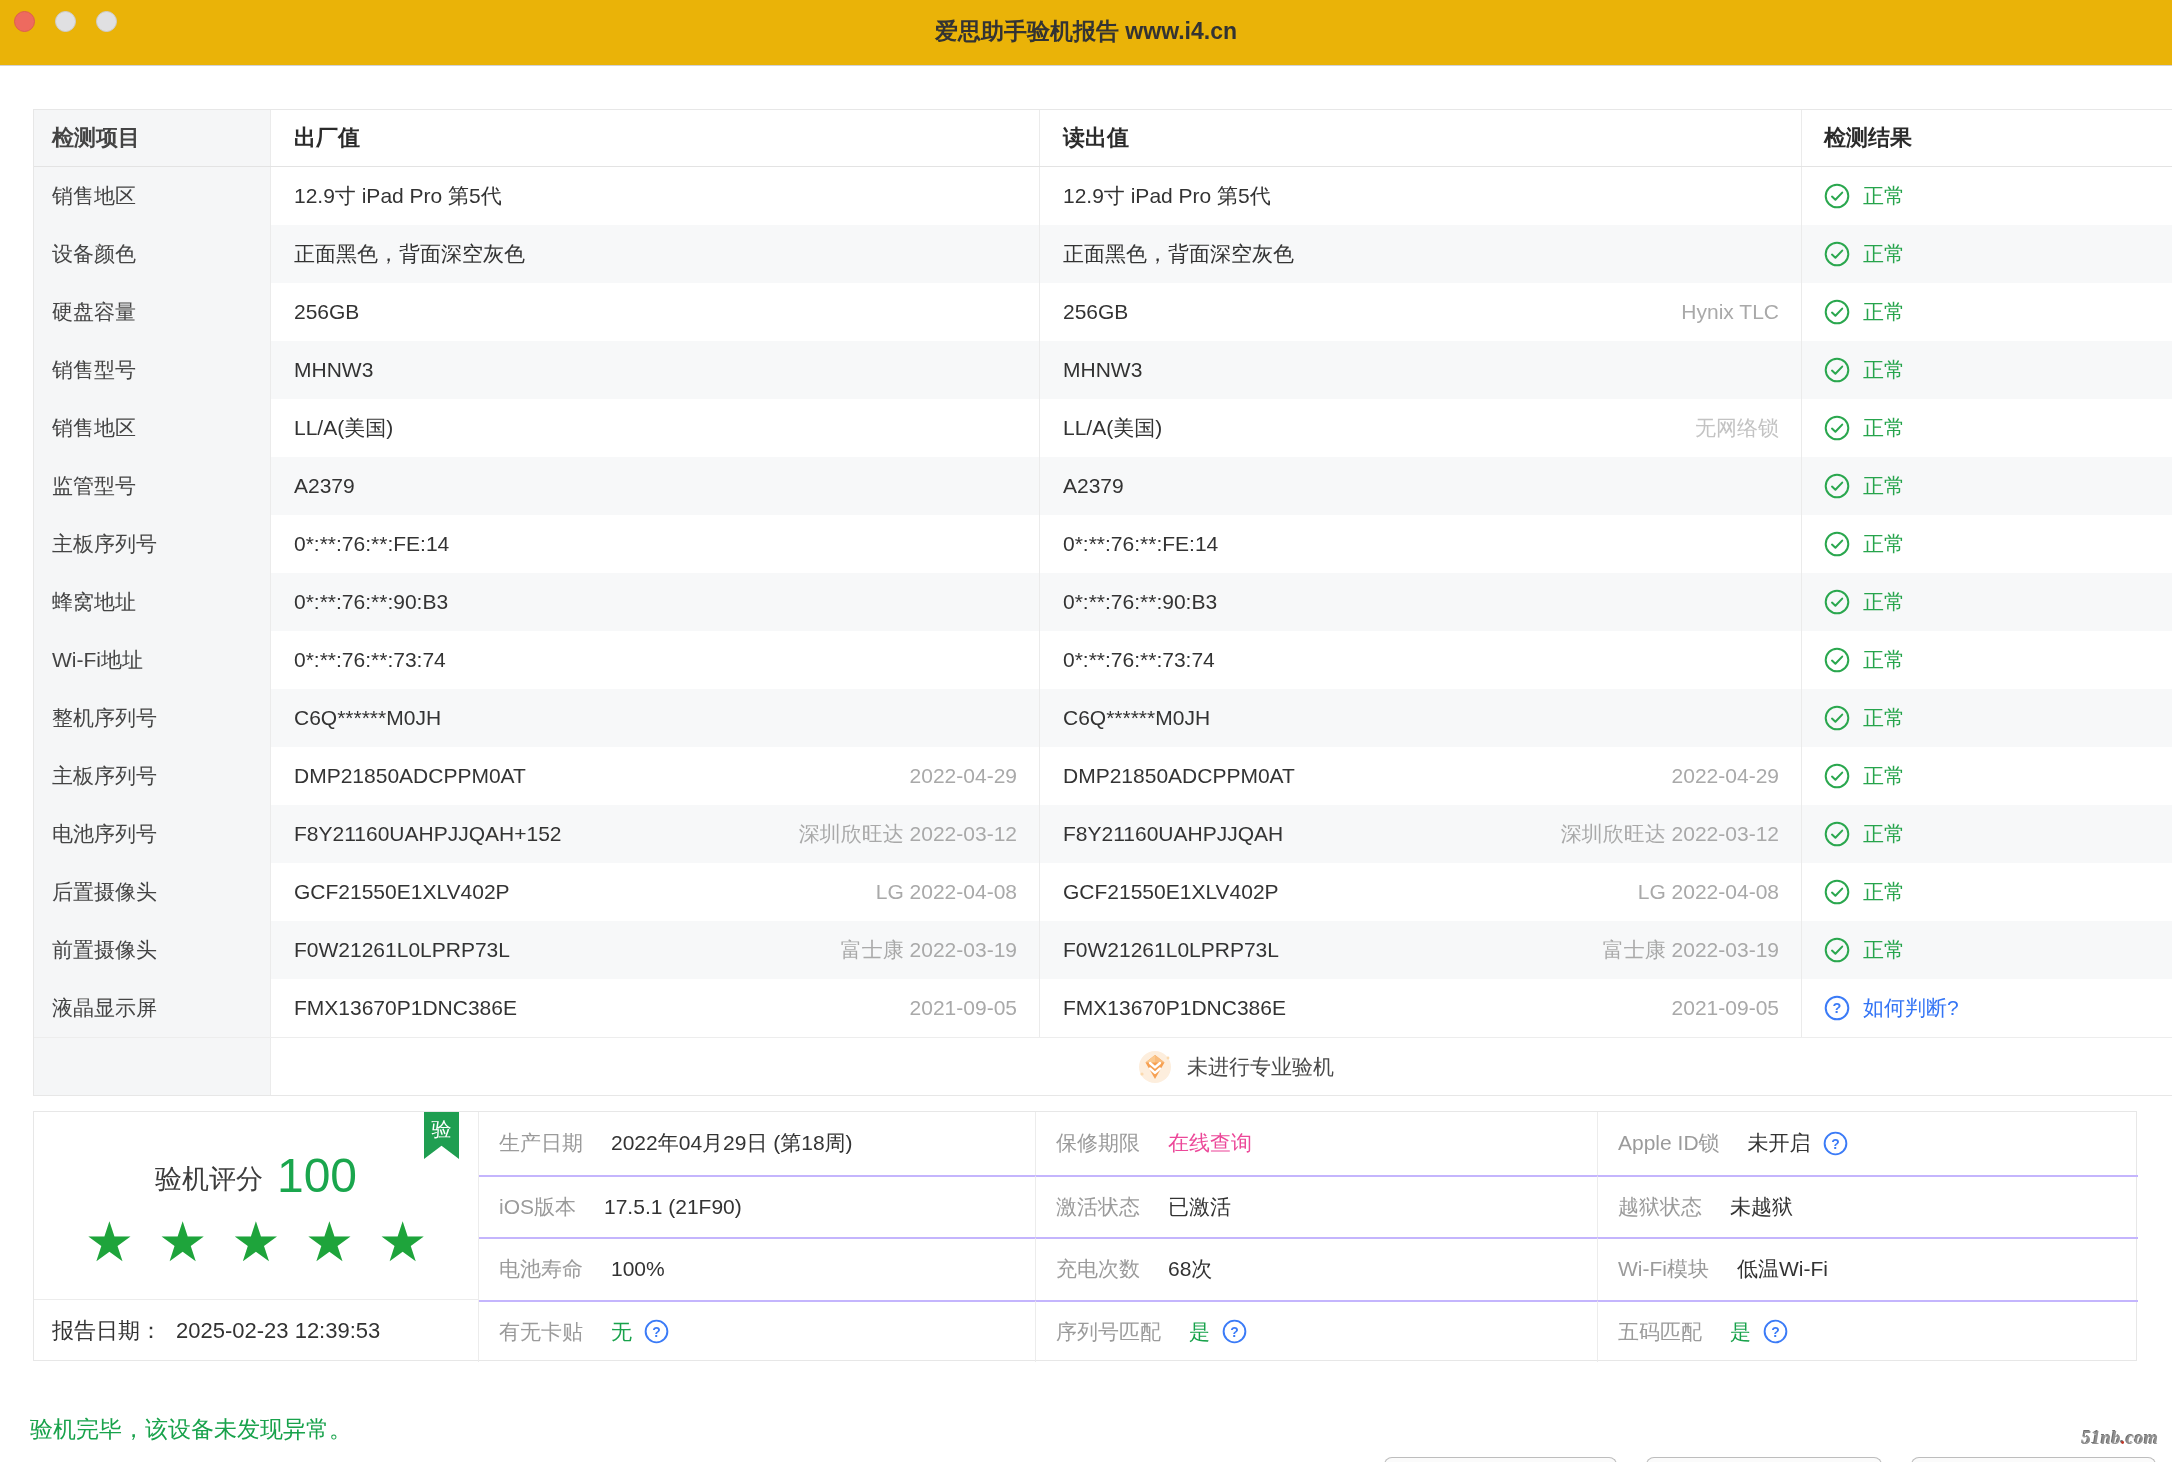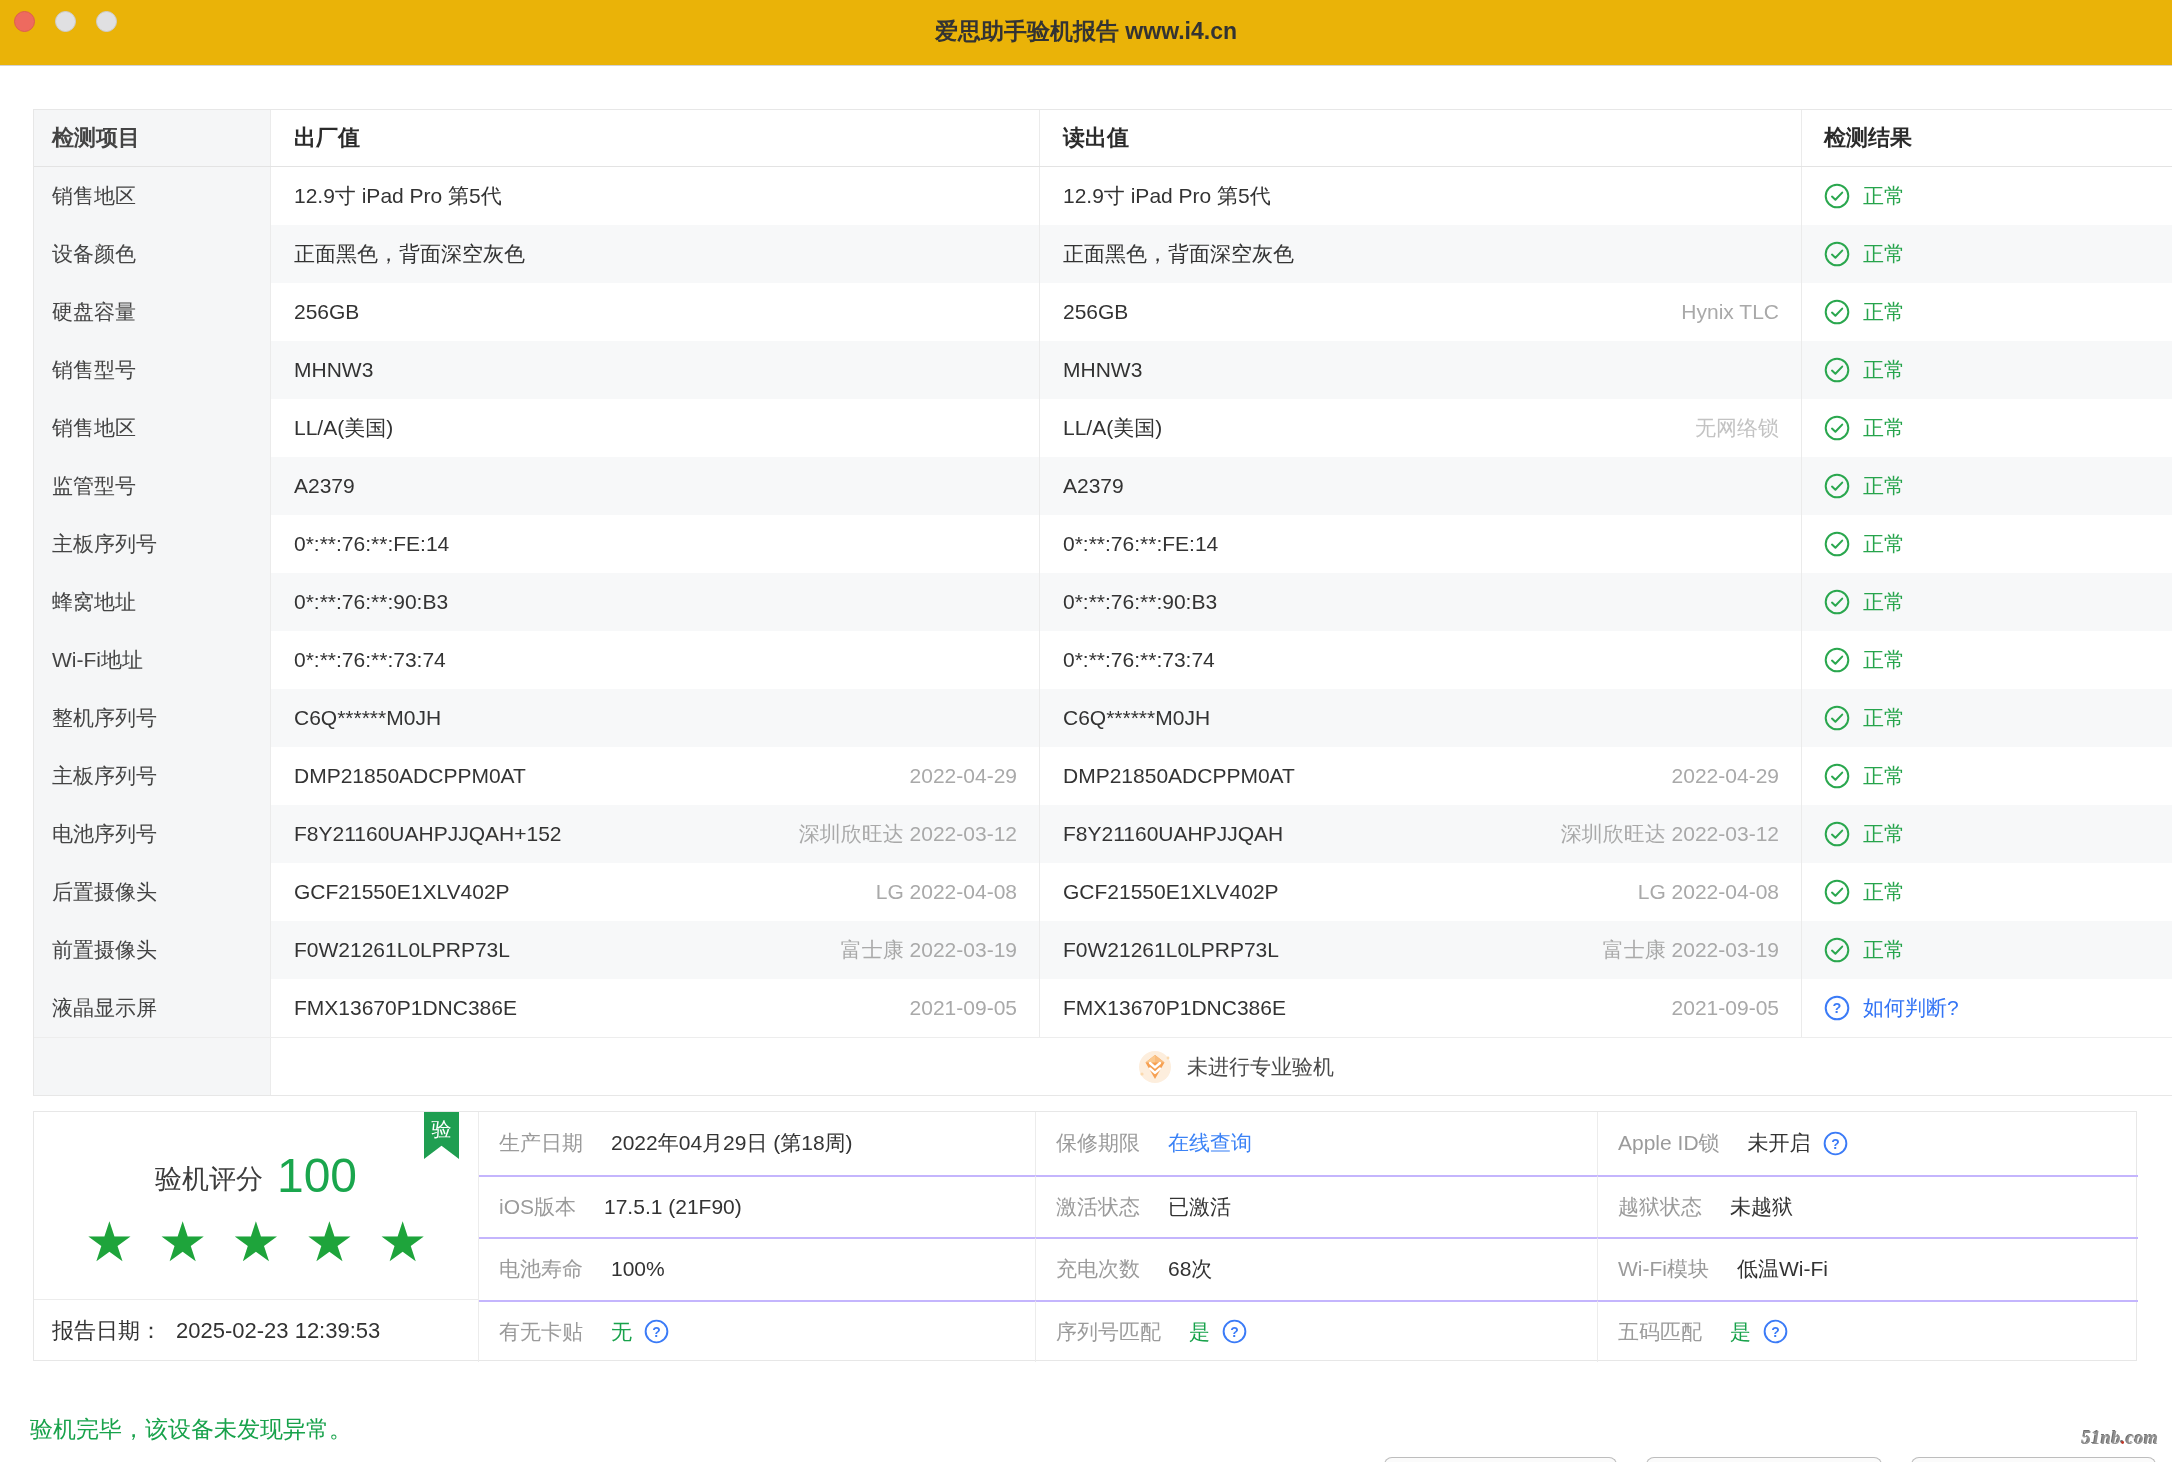--- a/index.html
+++ b/index.html
@@ -61,21 +61,21 @@
   .date-row .v{margin-left:14px;}
   .sum-grid{position:absolute;left:445px;top:0;width:1659px;height:250px;display:grid;
             grid-template-columns:557px 562px 540px;grid-template-rows:repeat(4,62.5px);}
   .sum-cell{display:flex;align-items:center;padding-left:20px;box-sizing:border-box;
             border-right:1px solid #ececec;}
   .sum-cell:nth-child(3n){border-right:none;}
   .sum-cell.bt{border-top:2px solid #c4b5fd;}
   .sum-label{color:#9b9b9b;white-space:nowrap;}
   .sum-value{color:#333;margin-left:28px;white-space:nowrap;}
   .sum-value.green{color:#18a24b;}
-  .sum-value.link{color:#3b82f6;cursor:pointer;}
+  .sum-value.link{color:#ec4899;cursor:pointer;}
   .sum-help{margin-left:12px;display:inline-flex;}
 
   
   .footer-msg{position:absolute;left:30px;top:1414px;font-size:23px;font-weight:500;color:#18a24b;}
   .stub-btn{position:absolute;height:14px;box-sizing:border-box;border:1px solid #bdbdbd;
             border-bottom:none;border-radius:8px 8px 0 0;background:#fbfbfb;}
   .watermark{position:absolute;left:2082px;top:1428px;font-size:18px;font-weight:700;
              font-style:italic;color:#909090;letter-spacing:0.5px;
              text-shadow:1px 1px 0 #ffffff,-1px -1px 0 #6f6f6f;font-family:"Liberation Serif","DejaVu Serif",serif;}
   .watermark .dot{color:#c0392b;}

